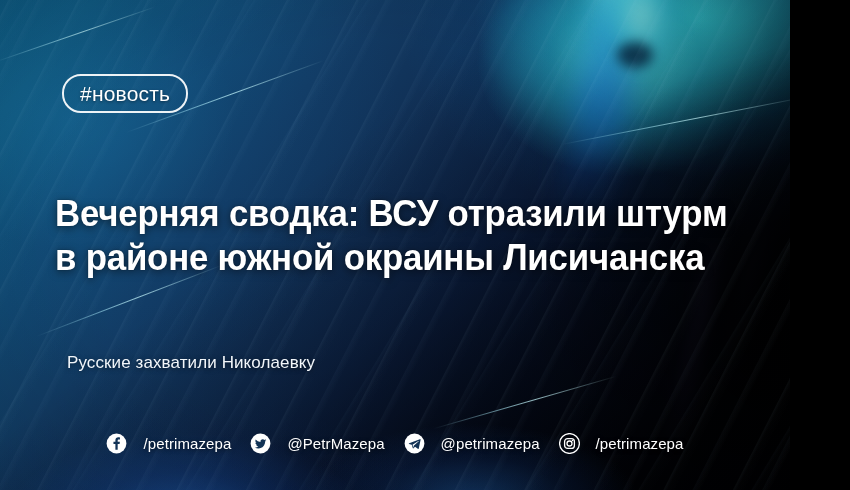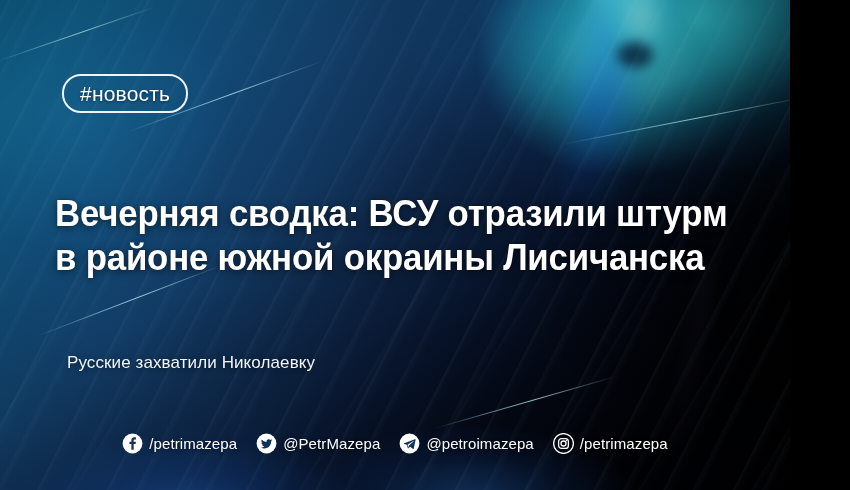--- a/index.html
+++ b/index.html
@@ -280,21 +280,21 @@
     right: 0;
     top: 433px;
     display: flex;
     justify-content: center;
     align-items: center;
     gap: 19px;
   }
   .social-item {
     display: flex;
     align-items: center;
-    gap: 6px;
+    gap: 16px;
   }
   .social-icon {
     width: 21px;
     height: 21px;
     flex: 0 0 21px;
     display: block;
   }
   .social-label {
     color: #ffffff;
     font-size: 15px;
@@ -363,21 +363,21 @@
           <path fill="#123356" d="M18.6 8.34c-.48.21-1 .36-1.54.42.55-.33.98-.86 1.18-1.49-.52.31-1.09.53-1.7.65a2.68 2.68 0 0 0-4.57 2.44 7.6 7.6 0 0 1-5.52-2.8 2.68 2.68 0 0 0 .83 3.58c-.44-.01-.85-.13-1.21-.33v.03c0 1.3.92 2.38 2.15 2.63-.23.06-.46.09-.71.09-.17 0-.34-.02-.5-.05a2.69 2.69 0 0 0 2.5 1.86 5.38 5.38 0 0 1-3.98 1.11 7.58 7.58 0 0 0 4.11 1.21c4.93 0 7.63-4.09 7.63-7.63l-.01-.35c.53-.38.98-.85 1.34-1.37z"></path>
         </svg>
         <span class="social-label">@PetrMazepa</span>
       </div>
 
       <div class="social-item">
         <svg class="social-icon" viewBox="0 0 24 24">
           <circle cx="12" cy="12" r="11.3" fill="#ffffff"></circle>
           <path fill="#123356" d="M18.1 7.05 5.9 11.75c-.6.24-.6.58-.11.73l3.05.95 1.17 3.6c.14.39.07.55.48.55.32 0 .46-.14.64-.32l1.5-1.46 3.12 2.31c.58.32.99.15 1.13-.53l2.04-9.6c.21-.84-.32-1.22-.82-.93zM9.72 13.5l6.77-4.27c.34-.2.65-.1.4.13l-5.8 5.23-.23 2.4-1.14-3.49z"></path>
         </svg>
-        <span class="social-label">@petroimazepa</span>
+        <span class="social-label">@petrimazepa</span>
       </div>
 
       <div class="social-item">
         <svg class="social-icon" viewBox="0 0 24 24">
           <circle cx="12" cy="12" r="11.3" fill="none" stroke="#ffffff" stroke-width="1.5"></circle>
           <rect x="6.4" y="6.4" width="11.2" height="11.2" rx="3.4" ry="3.4" fill="none" stroke="#ffffff" stroke-width="1.5"></rect>
           <circle cx="12" cy="12" r="2.85" fill="none" stroke="#ffffff" stroke-width="1.5"></circle>
           <circle cx="15.45" cy="8.6" r="0.85" fill="#ffffff"></circle>
         </svg>
         <span class="social-label">/petrimazepa</span>

